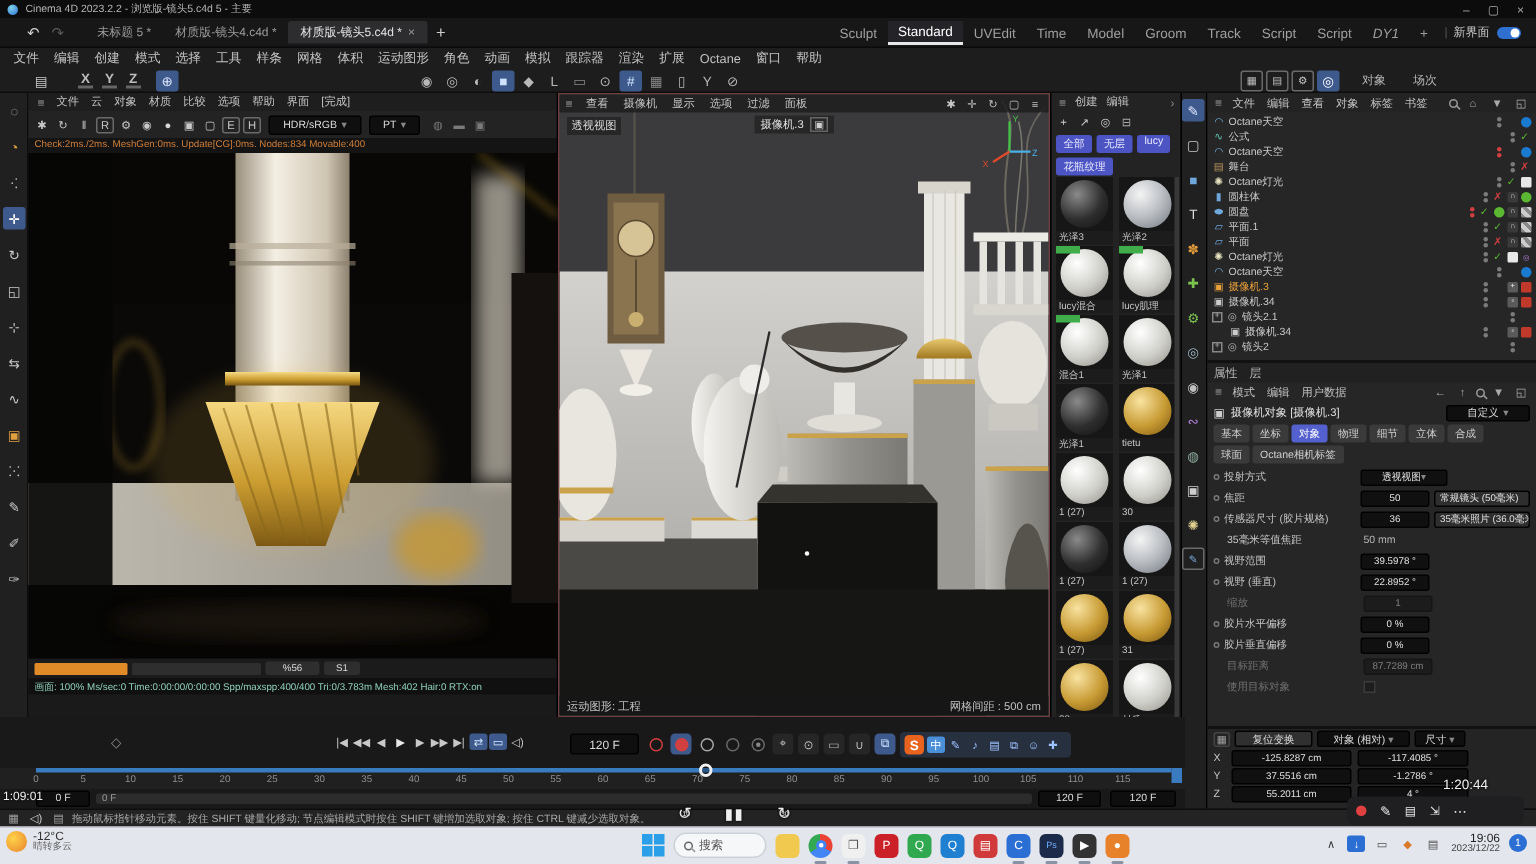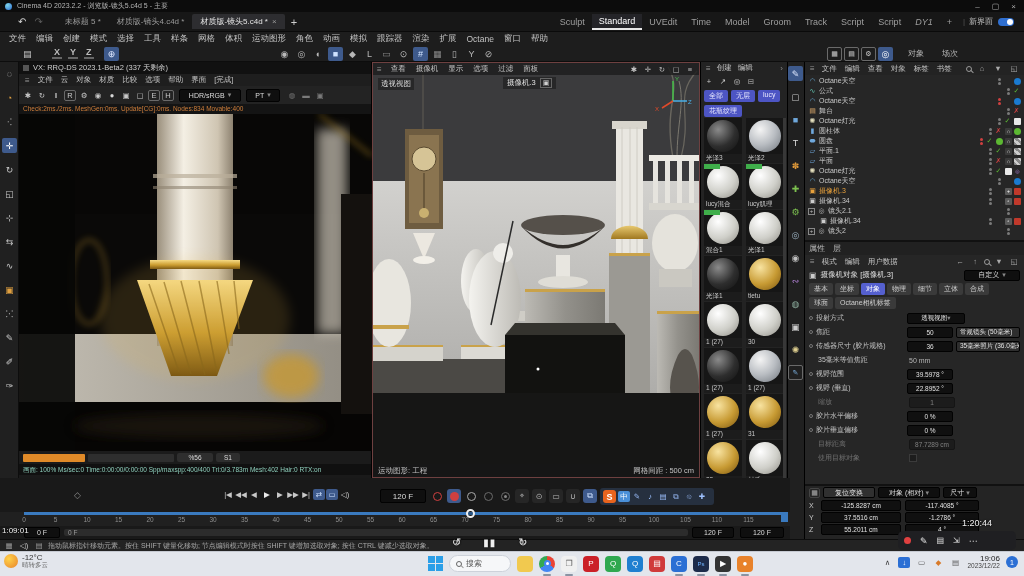--- a/index.html
+++ b/index.html
@@ -182,24 +182,20 @@
       <span class="ic" style="color: rgb(200, 200, 200);">⇆</span>
       <span class="ic" style="color: rgb(200, 200, 200);">∿</span>
       <span class="ic" style="color: rgb(224, 160, 64);">▣</span>
       <span class="ic" style="color: rgb(200, 200, 200);">⁙</span>
       <span class="ic" style="color: rgb(200, 200, 200);">✎</span>
       <span class="ic" style="color: rgb(200, 200, 200);">✐</span>
       <span class="ic" style="color: rgb(200, 200, 200);">✑</span>
     </div>
 
   <div class="abs" style="left:19px;top:62px;width:353px;height:416px;background:#1a1a1a;border-right:1px solid #000">
-    <div class="hstack" style="height:12px;background:#111;padding-left:4px">
-      <span style="width:6px;height:6px;background:#555;margin-right:4px"></span>
-      <span style="font-size:7.5px;color:#cfcfcf;white-space:nowrap">VX: RRQ-DS  2023.1-Beta2 (337 天剩余)</span>
-    </div>
     <div class="hstack" style="height:12px;background:#1e1e1e;padding-left:2px">
       <span style="color:#999;padding:0 4px">≡</span>
       <span id="ov-menu" style="display:flex">
 
       <span class="menu-item" style="font-size:7.5px;padding:0 4px">文件</span>
           <span class="menu-item" style="font-size:7.5px;padding:0 4px">云</span>
           <span class="menu-item" style="font-size:7.5px;padding:0 4px">对象</span>
           <span class="menu-item" style="font-size:7.5px;padding:0 4px">材质</span>
           <span class="menu-item" style="font-size:7.5px;padding:0 4px">比较</span>
           <span class="menu-item" style="font-size:7.5px;padding:0 4px">选项</span>

